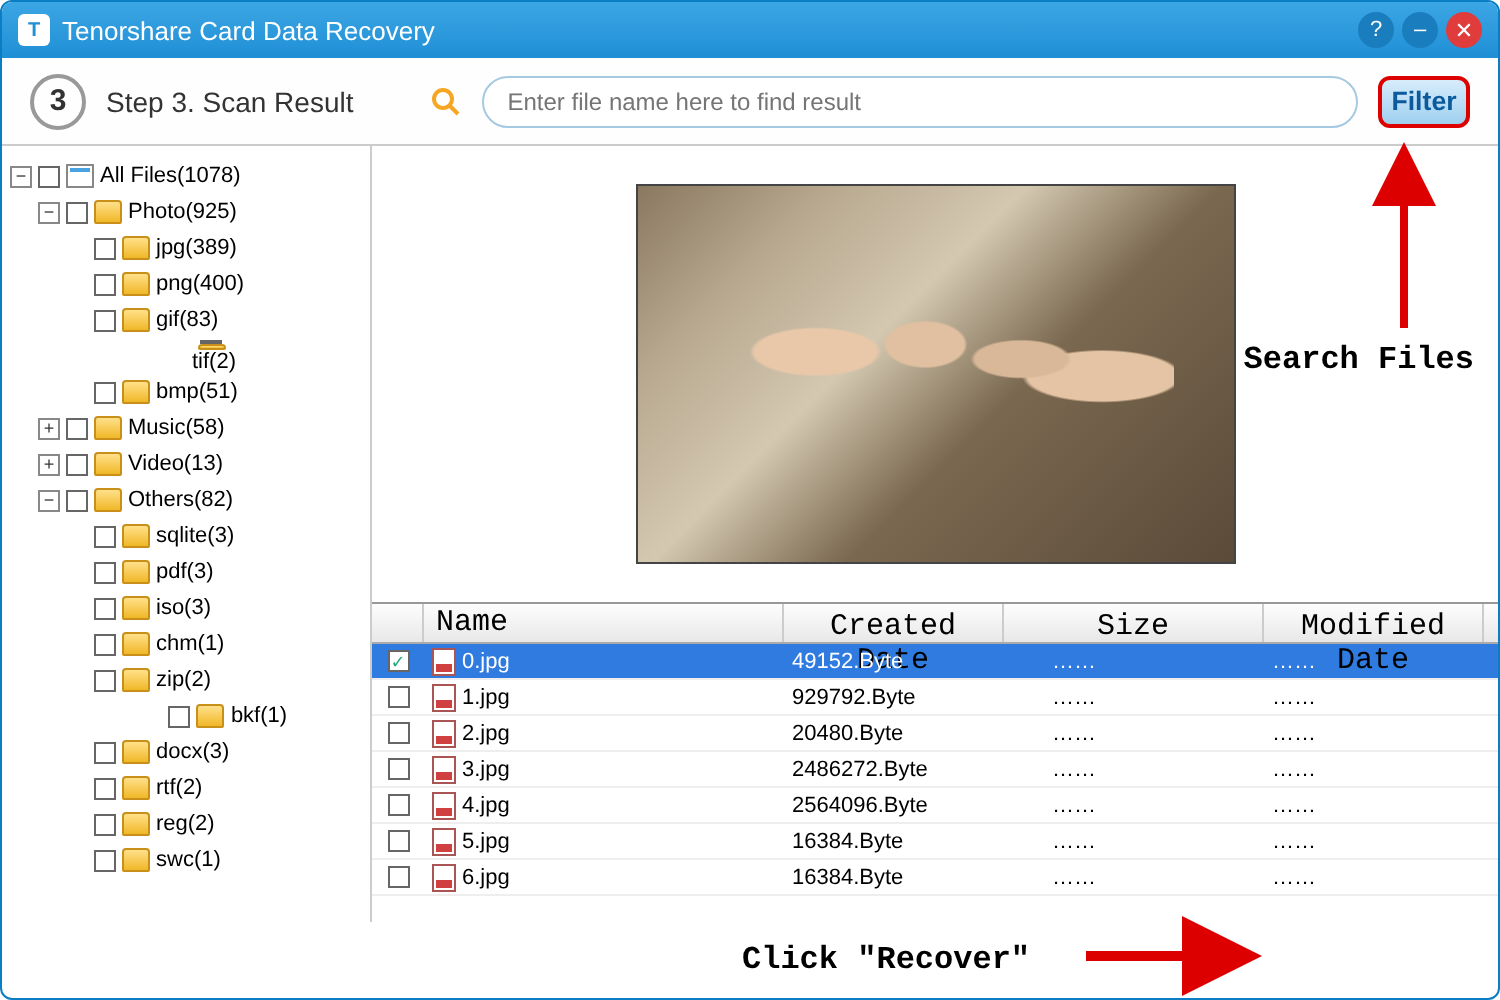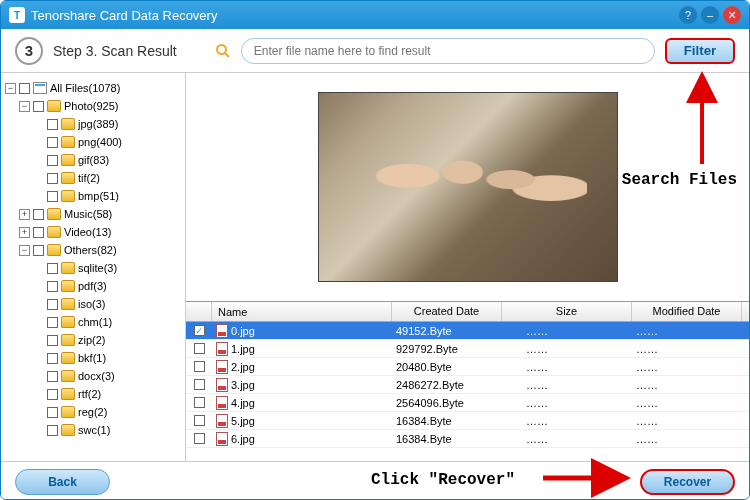--- a/index.html
+++ b/index.html
@@ -11,36 +11,36 @@
 .titlebar .ctrl { width: 18px; height: 18px; border-radius: 50%; margin-left: 4px; display: flex; align-items: center; justify-content: center; color: #fff; font-size: 11px; cursor: pointer; }
 .ctrl.help { background: #1a7dbd; }
 .ctrl.min { background: #1a7dbd; }
 .ctrl.close { background: #e03c3c; }
 .stepbar { height: 44px; border-bottom: 1px solid #ccc; display: flex; align-items: center; padding: 0 14px; gap: 10px; background: #fefefe; }
 .step-circle { width: 28px; height: 28px; border-radius: 50%; border: 2px solid #999; display: flex; align-items: center; justify-content: center; font-weight: bold; font-size: 15px; color: #333; }
 .step-label { font-size: 14px; color: #333; flex: 0 0 auto; margin-right: 28px; }
 .search-icon { width: 16px; height: 16px; }
 .search-icon svg { width: 16px; height: 16px; }
 .search-input { flex: 1; height: 26px; border: 1px solid #a6c9e2; border-radius: 13px; padding: 0 12px; font-size: 12px; color: #999; outline: none; }
-.filter-btn { width: 70px; height: 26px; border: 2px solid #d00; border-radius: 6px; background: linear-gradient(#d7ecfb, #9fd0f0); color: #0a5a9c; font-weight: bold; cursor: pointer; }
+.filter-btn { width: 46px; height: 26px; border: 2px solid #d00; border-radius: 6px; background: linear-gradient(#d7ecfb, #9fd0f0); color: #0a5a9c; font-weight: bold; cursor: pointer; }
 .main { display: flex; height: 388px; }
 .tree { width: 185px; border-right: 1px solid #ccc; padding: 6px 4px; overflow: auto; font-size: 11px; }
 .tree-row { display: flex; align-items: center; height: 18px; white-space: nowrap; }
 .exp { width: 11px; height: 11px; border: 1px solid #888; display: inline-flex; align-items: center; justify-content: center; font-size: 9px; line-height: 1; margin-right: 3px; background: #fff; cursor: pointer; color: #333; }
 .exp.blank { border: none; }
 .chk { width: 11px; height: 11px; border: 1px solid #666; margin-right: 3px; background: #fff; cursor: pointer; }
 .folder-icon { width: 14px; height: 12px; background: linear-gradient(#ffe08a, #f0b828); border: 1px solid #c89018; border-radius: 2px 2px 1px 1px; margin-right: 3px; position: relative; }
 .allfiles-icon { width: 14px; height: 12px; background: #fff; border: 1px solid #888; margin-right: 3px; position: relative; }
 .allfiles-icon:before { content: ""; position: absolute; top: 1px; left: 1px; right: 1px; height: 2px; background: #4aa3e0; }
 .content { flex: 1; display: flex; flex-direction: column; }
 .preview { flex: 1; display: flex; align-items: center; justify-content: center; background: #fff; padding: 6px; }
 .preview-img { width: 300px; height: 190px; border: 1px solid #444; background: linear-gradient(135deg, #8a7860 0%, #b8a890 20%, #d4c8b0 40%, #7a6850 60%, #5a4a38 100%); position: relative; overflow: hidden; }
 .preview-img::before { content: ""; position: absolute; top: 15%; left: 10%; right: 10%; bottom: 20%; background: radial-gradient(ellipse at 25% 45%, #e8c8a8 12%, transparent 13%), radial-gradient(ellipse at 48% 42%, #e0c0a0 11%, transparent 12%), radial-gradient(ellipse at 68% 48%, #d8b898 10%, transparent 11%), radial-gradient(ellipse at 85% 55%, #e4c4a4 13%, transparent 14%); }
 .grid { height: 160px; border-top: 1px solid #999; overflow: auto; }
-.grid-header { display: flex; background: linear-gradient(#fdfdfd, #e8e8e8); border-bottom: 1px solid #aaa; height: 20px; font-size: 11px; }
+.grid-header { display: flex; background: linear-gradient(#fdfdfd, #e8e8e8); border-bottom: 1px solid #aaa; height: 20px; font-size: 15px; font-family: Liberation Mono, monospace; }
 .grid-header .col { border-right: 1px solid #ccc; padding: 3px 6px; text-align: center; }
 .grid-row { display: flex; height: 18px; align-items: center; border-bottom: 1px solid #eee; font-size: 11px; }
 .grid-row.selected { background: #2f7be0; color: #fff; }
 .grid-row .cell { padding: 0 4px; overflow: hidden; white-space: nowrap; }
 .c0 { width: 26px; display: flex; justify-content: center; }
 .c1 { width: 180px; display: flex; align-items: center; gap: 3px; }
 .c2 { width: 130px; }
 .c3 { width: 110px; }
 .c4 { width: 110px; }
 .rowchk { width: 11px; height: 11px; border: 1px solid #666; background: #fff; cursor: pointer; display: inline-flex; align-items: center; justify-content: center; font-size: 9px; color: #2a7; }
@@ -105,21 +105,21 @@
           <span class="chk"></span>
           <span class="folder-icon"></span>
           <span>png(400)</span>
         </div>
         <div class="tree-row" style="padding-left: 28px;">
           <span class="exp blank"></span>
           <span class="chk"></span>
           <span class="folder-icon"></span>
           <span>gif(83)</span>
         </div>
-        <div class="tree-row" style="padding-left: 28px;">
+        <div class="tree-row" style="padding-left: 28px; flex-direction: column;">
           <span class="exp blank"></span>
           <span class="chk"></span>
           <span class="folder-icon"></span>
           <span>tif(2)</span>
         </div>
         <div class="tree-row" style="padding-left: 28px;">
           <span class="exp blank"></span>
           <span class="chk"></span>
           <span class="folder-icon"></span>
           <span>bmp(51)</span>
@@ -165,21 +165,21 @@
           <span class="chk"></span>
           <span class="folder-icon"></span>
           <span>chm(1)</span>
         </div>
         <div class="tree-row" style="padding-left: 28px;">
           <span class="exp blank"></span>
           <span class="chk"></span>
           <span class="folder-icon"></span>
           <span>zip(2)</span>
         </div>
-        <div class="tree-row" style="padding-left: 28px;">
+        <div class="tree-row" style="padding-left: 28px; justify-content: center;">
           <span class="exp blank"></span>
           <span class="chk"></span>
           <span class="folder-icon"></span>
           <span>bkf(1)</span>
         </div>
         <div class="tree-row" style="padding-left: 28px;">
           <span class="exp blank"></span>
           <span class="chk"></span>
           <span class="folder-icon"></span>
           <span>docx(3)</span>
@@ -298,24 +298,20 @@
               </div>
               <div class="cell c2">16384.Byte</div>
               <div class="cell c3">……</div>
               <div class="cell c4">……</div>
             </div>
           </div>
       </div>
     </div>
   </div>
 
-  <div class="footer">
-    <button class="btn">Back</button>
-    <button class="btn recover">Recover</button>
-  </div>
 
   <div class="annot searchfiles">Search Files</div>
   <div class="annot clickrec">Click "Recover"</div>
 
   <div class="arrow" style="right:32px; top:78px;">
     <svg width="30" height="90">
         <defs>
           <marker id="ah1" markerWidth="8" markerHeight="8" refX="4" refY="4" orient="auto">
             <path d="M0,0 L8,4 L0,8 Z" fill="#d00"></path>
           </marker>

